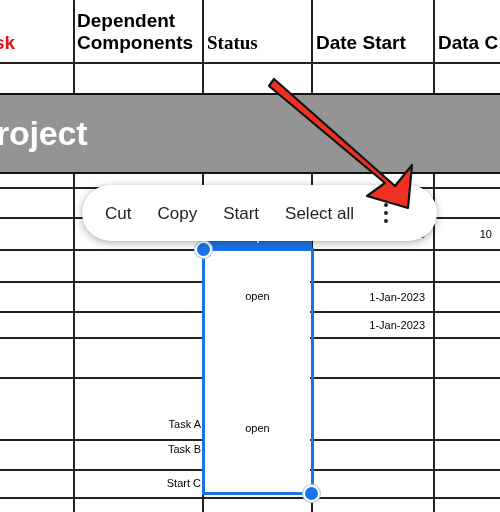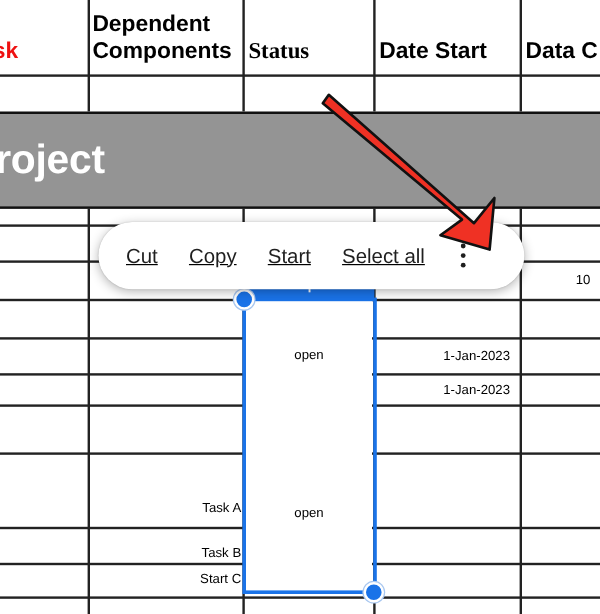--- a/index.html
+++ b/index.html
@@ -233,21 +233,21 @@
   </div>
 
   <div class="cell right" style="left:316px; top:313px; width:117px; height:24px;">
     <span>1-Jan-2023</span>
   </div>
 
   <div class="cell left" style="left:76px; top:409px; width:125px; height:30px;">
     <span>Task A</span>
   </div>
 
-  <div class="cell left" style="left:76px; top:441px; width:125px; height:16px;margin-top:12px;">
+  <div class="cell left" style="left:76px; top:441px; width:125px; height:16px;">
     <span>Task B</span>
   </div>
 
   <div class="cell left" style="left:76px; top:469px; width:125px; height:28px;">
     <span>Start C</span>
   </div>
 
   <div class="sel-active-cell" style="left:205px; top:221px; width:107px; height:28px;">
     <span>complete</span>
   </div>
@@ -260,21 +260,21 @@
 
   <div class="cell center" style="left:205px; top:413px; width:105px; height:30px;">
     <span>open</span>
   </div>
 
   <div class="sel-box" style="left:202px; top:248px; width:112px; height:247px;"></div>
 
   <div class="handle" style="left:195px; top:241px;"></div>
   <div class="handle" style="left:303px; top:485px;"></div>
 
-  <div class="ctx-menu" style="left:82px; top:185px; width:355px; height:56px;text-decoration:underline;">
+  <div class="ctx-menu" style="left:82px; top:185px; width:355px; height:56px;">
     <div class="ctx-item">
       <span>Cut</span>
     </div>
     <div class="ctx-item">
       <span>Copy</span>
     </div>
     <div class="ctx-item">
       <span>Start</span>
     </div>
     <div class="ctx-item">

